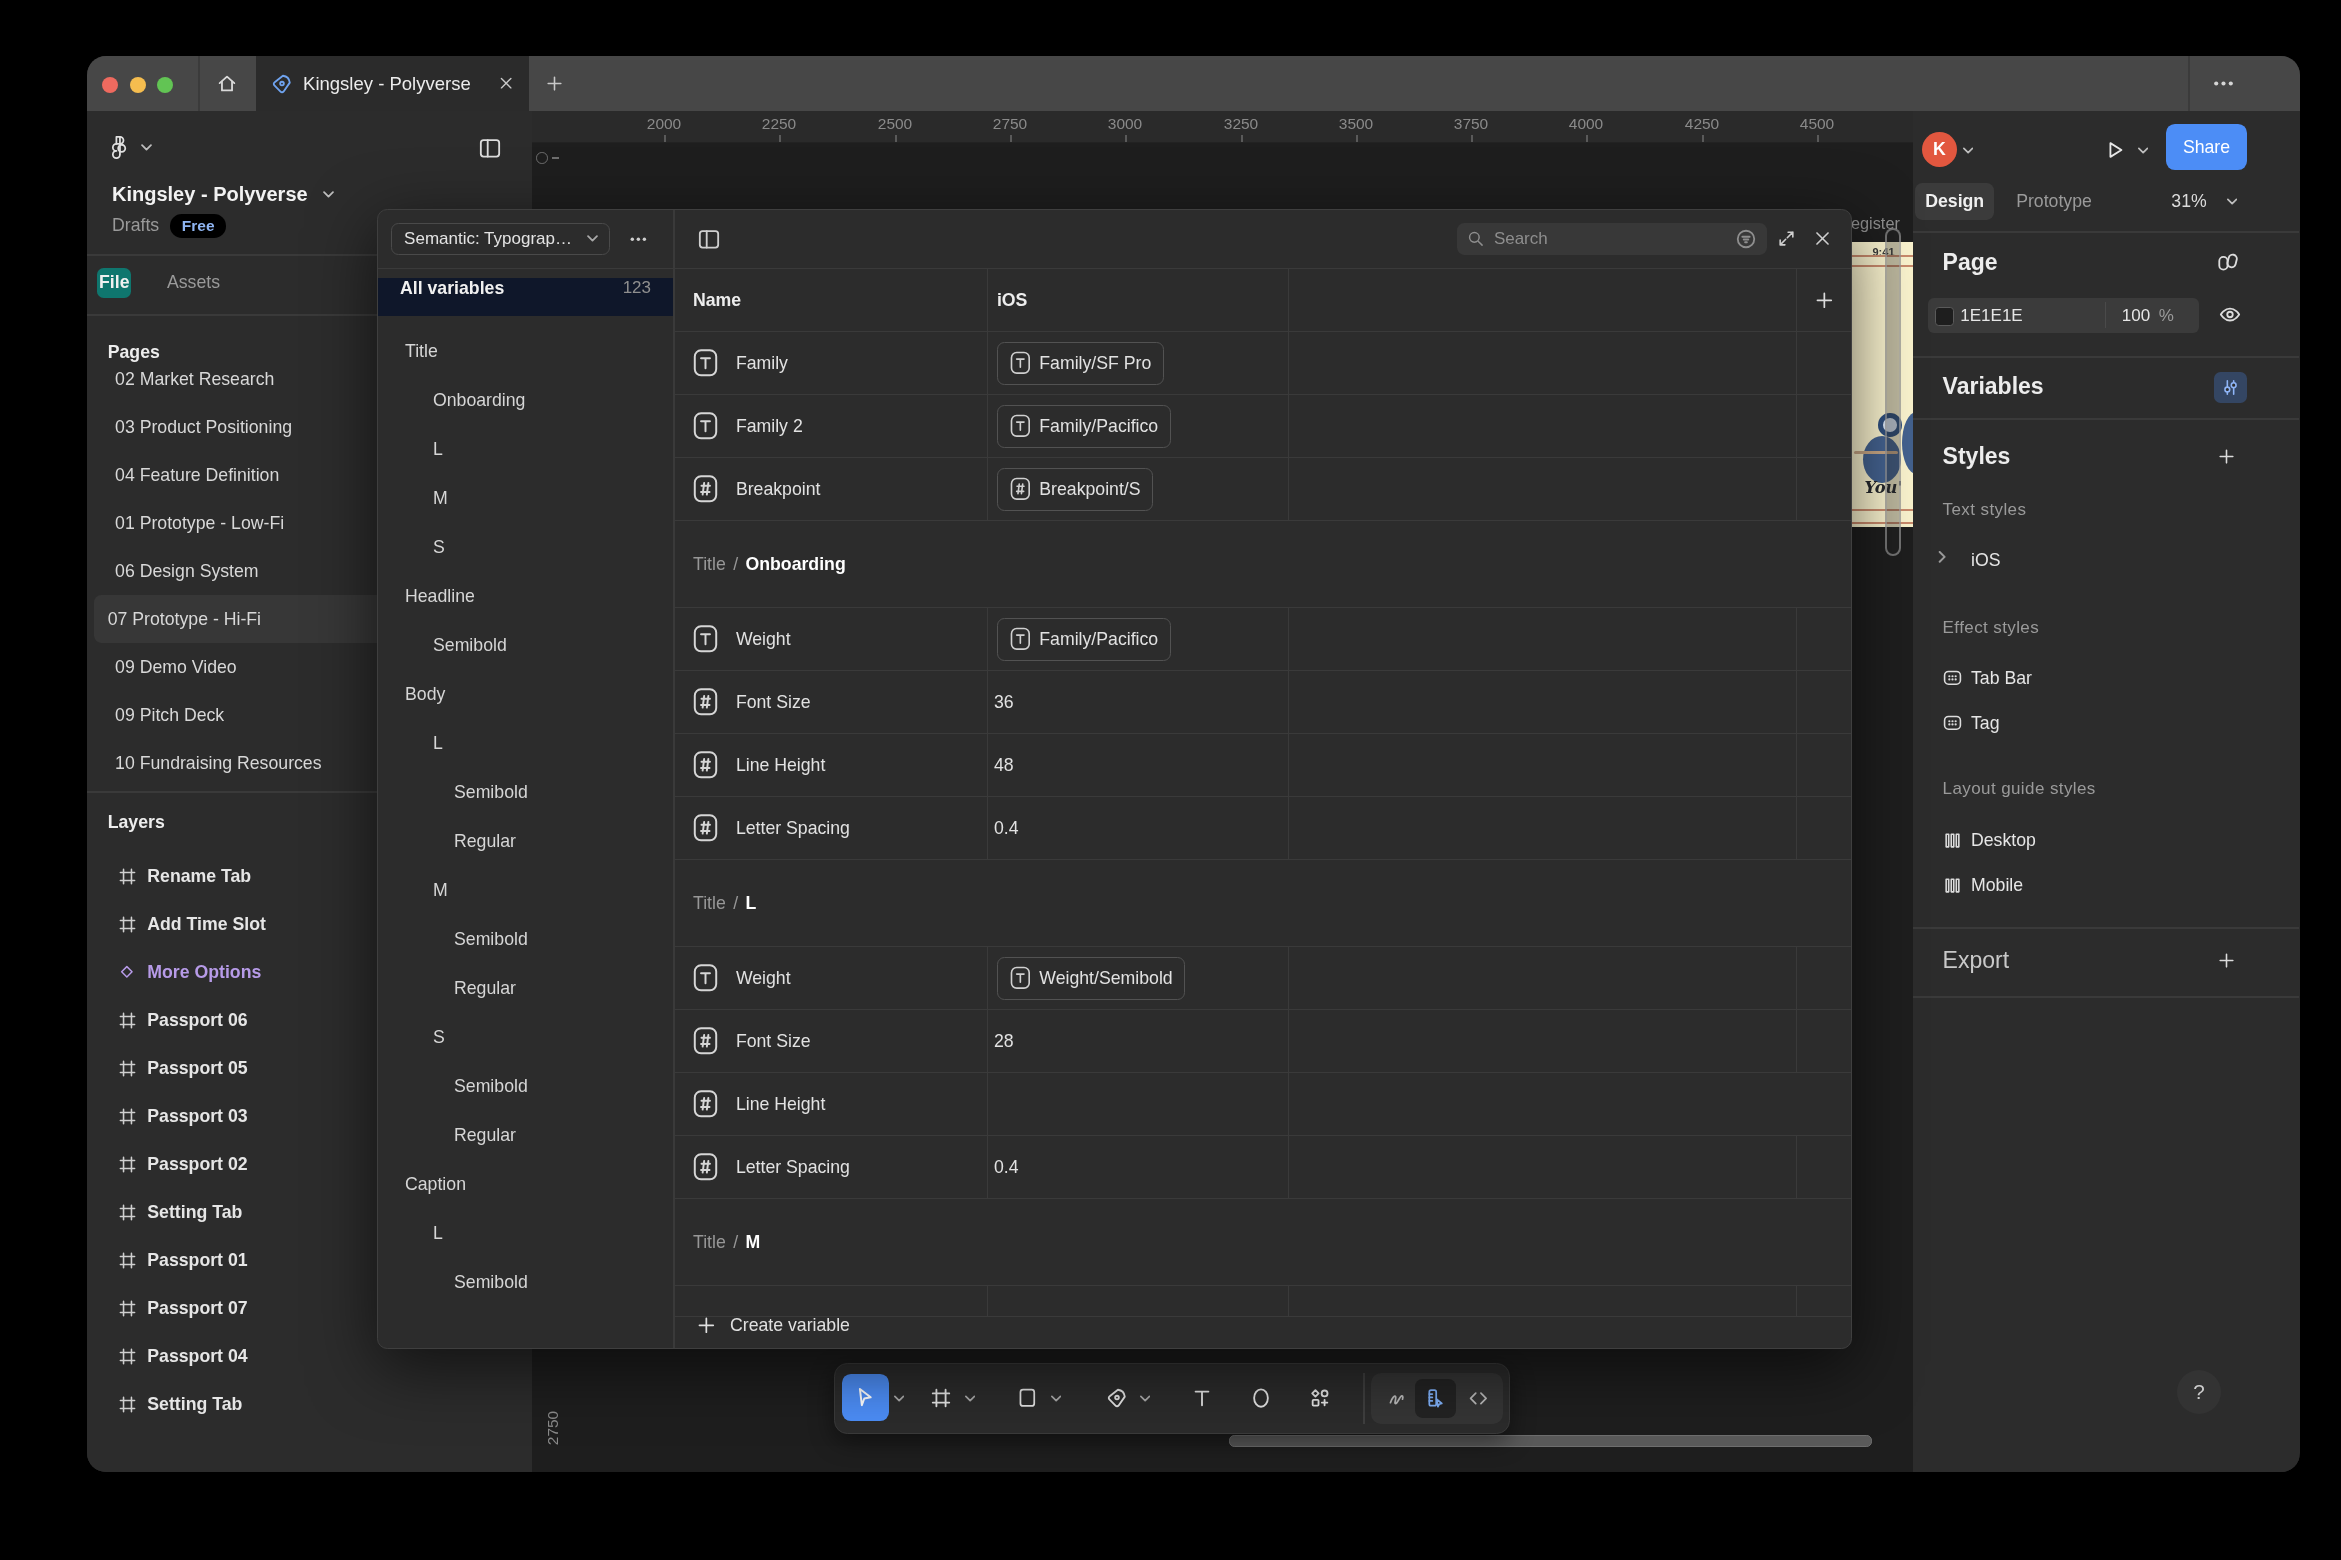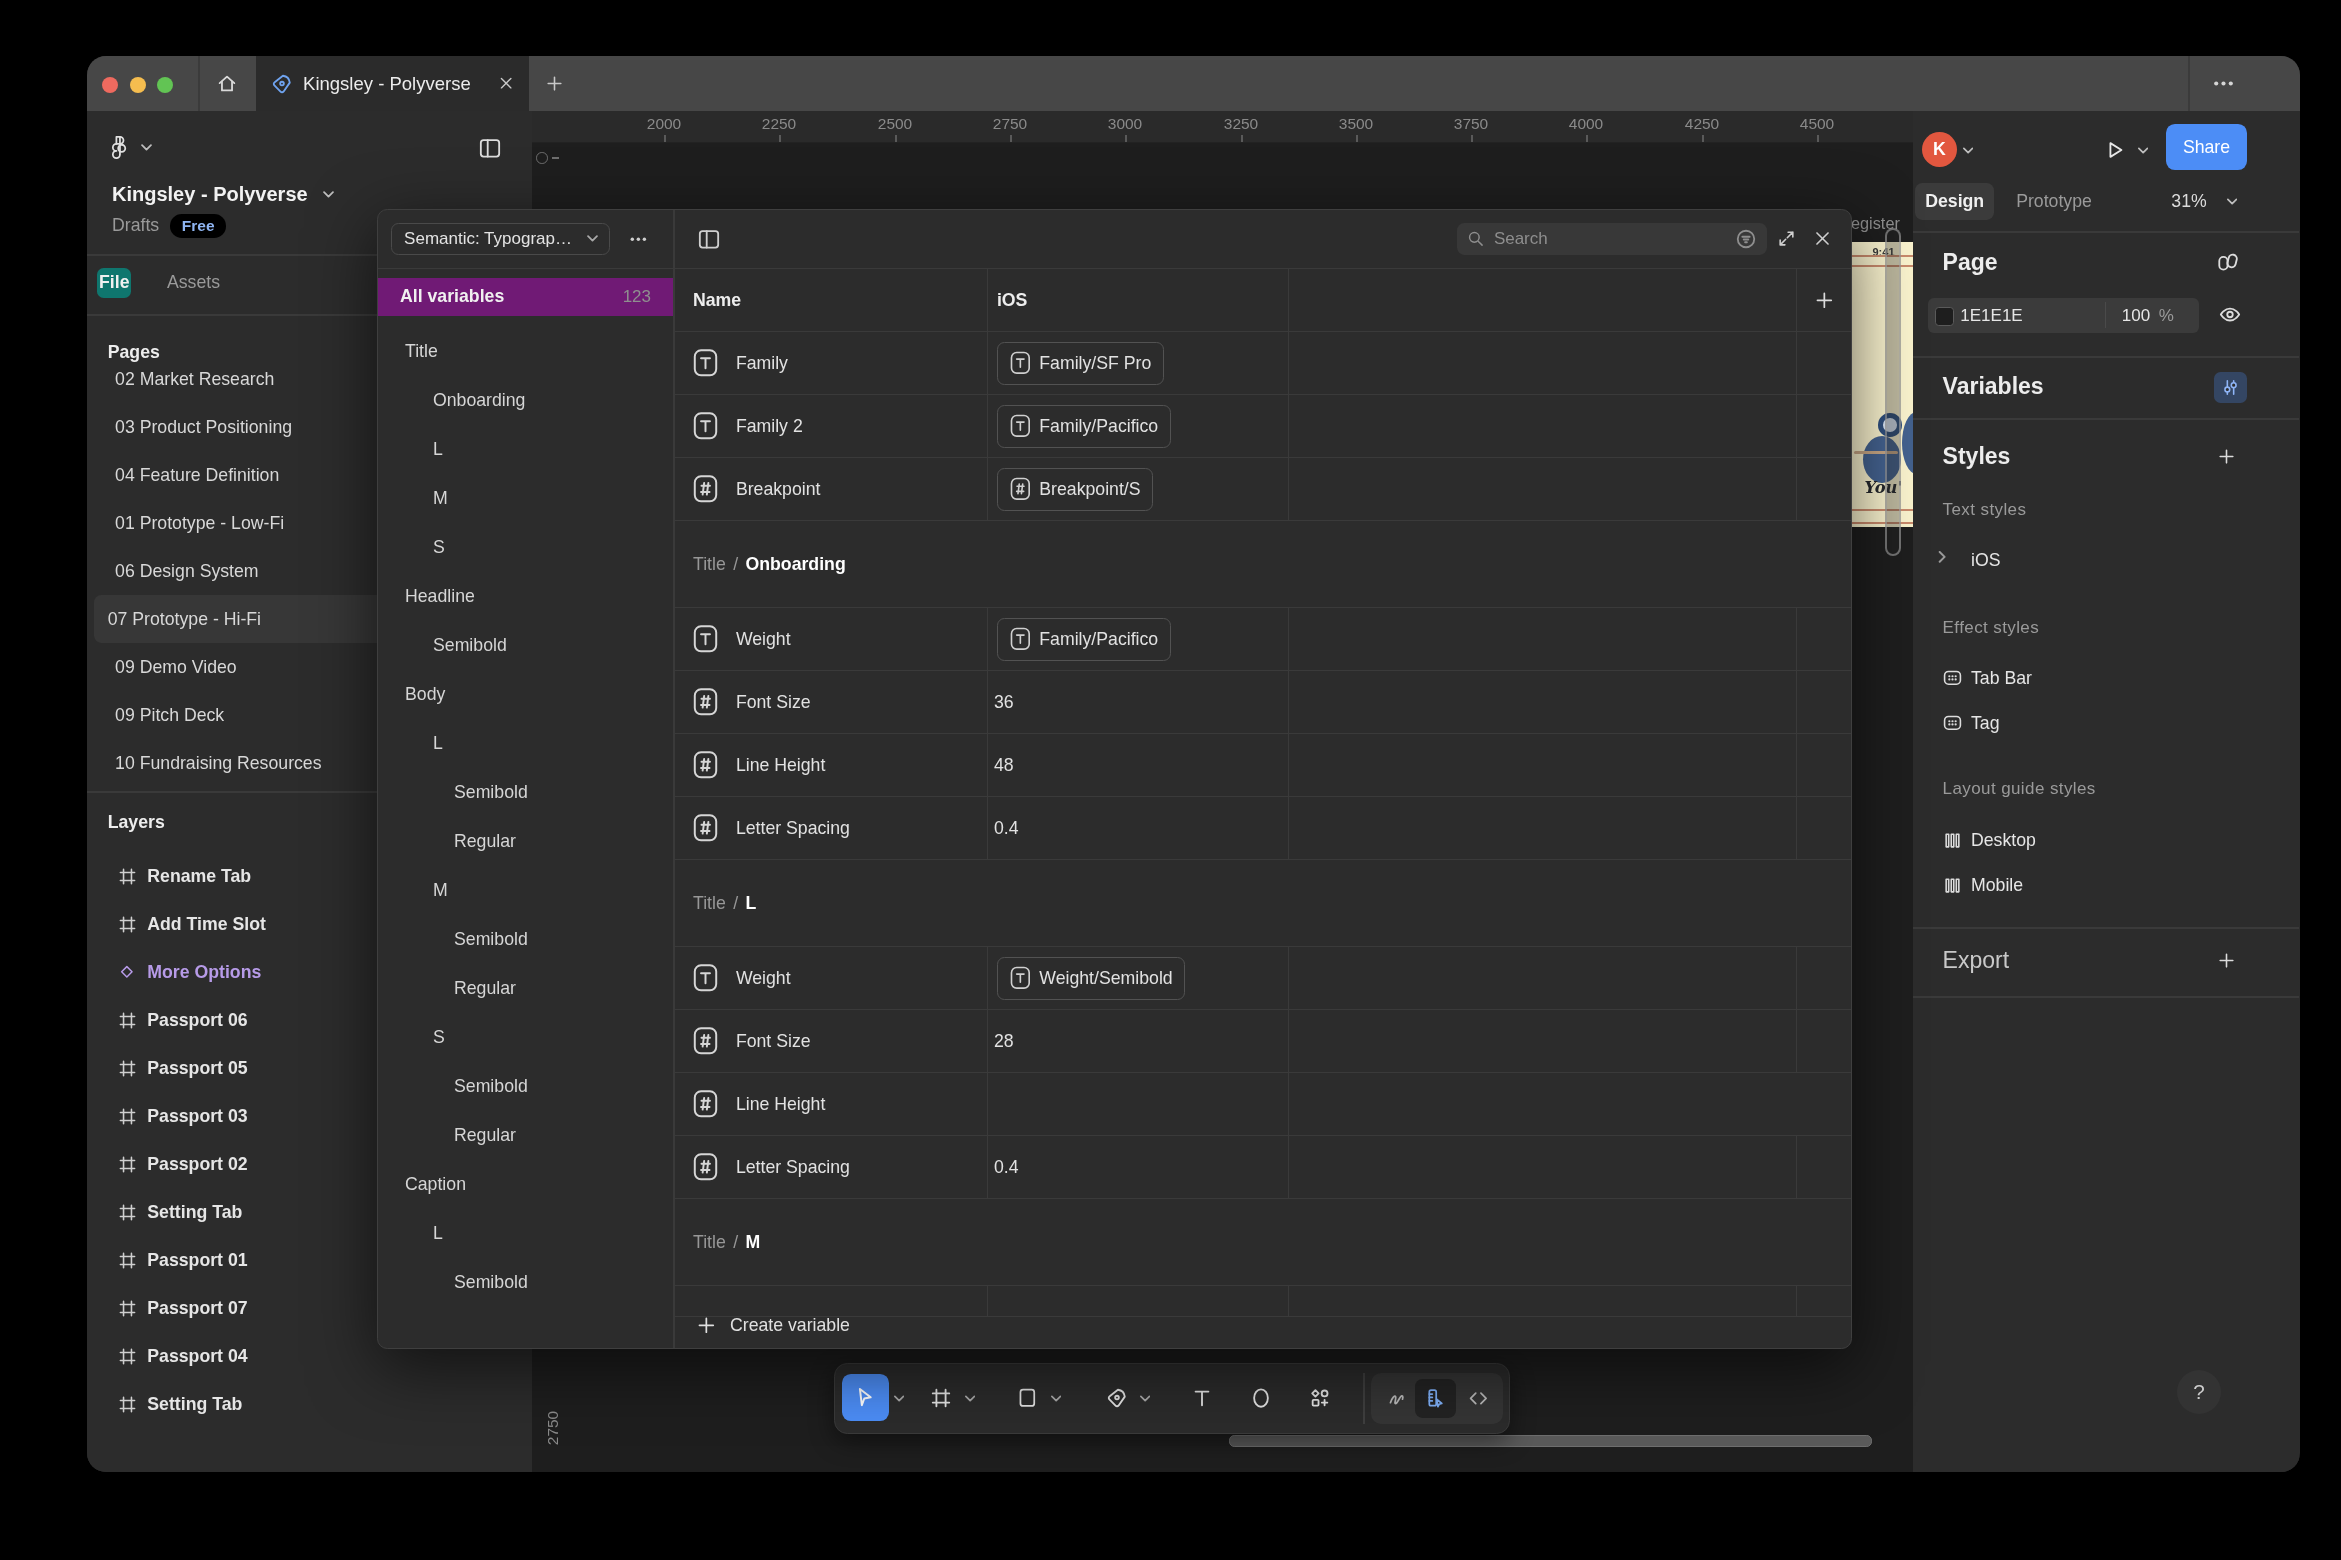--- a/index.html
+++ b/index.html
@@ -89,21 +89,21 @@
          border-radius:10.3px;box-shadow:0 17.7px 66px rgba(0,0,0,.6);z-index:5;overflow:hidden;}
   .m-header{position:absolute;left:0;top:0;right:0;height:58px;border-bottom:1.5px solid #3A3A3A;}
   .m-vdiv{position:absolute;left:295px;top:0;bottom:0;width:1.5px;background:#3A3A3A;}
   .dropdown{position:absolute;left:13.3px;top:12.6px;width:219px;height:32.5px;border:1.5px solid #4A4A4A;border-radius:7.4px;
             display:flex;align-items:center;padding:0 11.8px;box-sizing:border-box;color:#e3e3e3;font-size:17px;}
   .dropdown .dd-lbl{flex:1;white-space:nowrap;overflow:hidden;}
   .m-tool{position:absolute;top:12.6px;width:32.5px;height:32.5px;display:flex;align-items:center;justify-content:center;color:#cfcfcf;}
   .m-search{position:absolute;left:1079px;top:12.6px;width:310px;height:32.5px;background:#383838;border-radius:7.4px;display:flex;align-items:center;padding:0 10.3px;box-sizing:border-box;gap:8.9px;color:#8e8e8e;}
   .m-search .ph{flex:1;font-size:17px;}
   .m-tree{position:absolute;left:0;top:59px;width:295px;bottom:0;overflow:hidden;}
-  .all-row{position:absolute;left:0;top:8.9px;width:100%;height:38px;background:#701a75;display:flex;align-items:center;padding:0 22px;box-sizing:border-box;}
+  .all-row{position:absolute;left:0;top:8.9px;width:100%;height:38px;background:#0f172a;display:flex;align-items:flex-start;padding:0 22px;box-sizing:border-box;}
   .all-row .a-lbl{flex:1;font-size:17.7px;font-weight:600;color:#f0f0f0;}
   .all-row .a-cnt{font-size:17px;color:#8f8f8f;}
   .tree-list{position:absolute;left:0;top:58px;width:100%;}
   .tree-item{height:49px;line-height:49px;font-size:17.7px;color:#d6d6d6;white-space:nowrap;}
   .tree-item.lv1{padding-left:27px;}.tree-item.lv2{padding-left:55px;}.tree-item.lv3{padding-left:76px;}
   .m-table{position:absolute;left:296px;top:59px;right:0;bottom:0;}
   .t-grid{display:grid;grid-template-columns:314px 301px 508px 1fr;}
   .t-head{height:62px;border-bottom:1.5px solid #3A3A3A;}
   .t-cell{display:flex;align-items:center;border-right:1.5px solid #3A3A3A;box-sizing:border-box;}
   .t-cell.last{border-right:none;}

